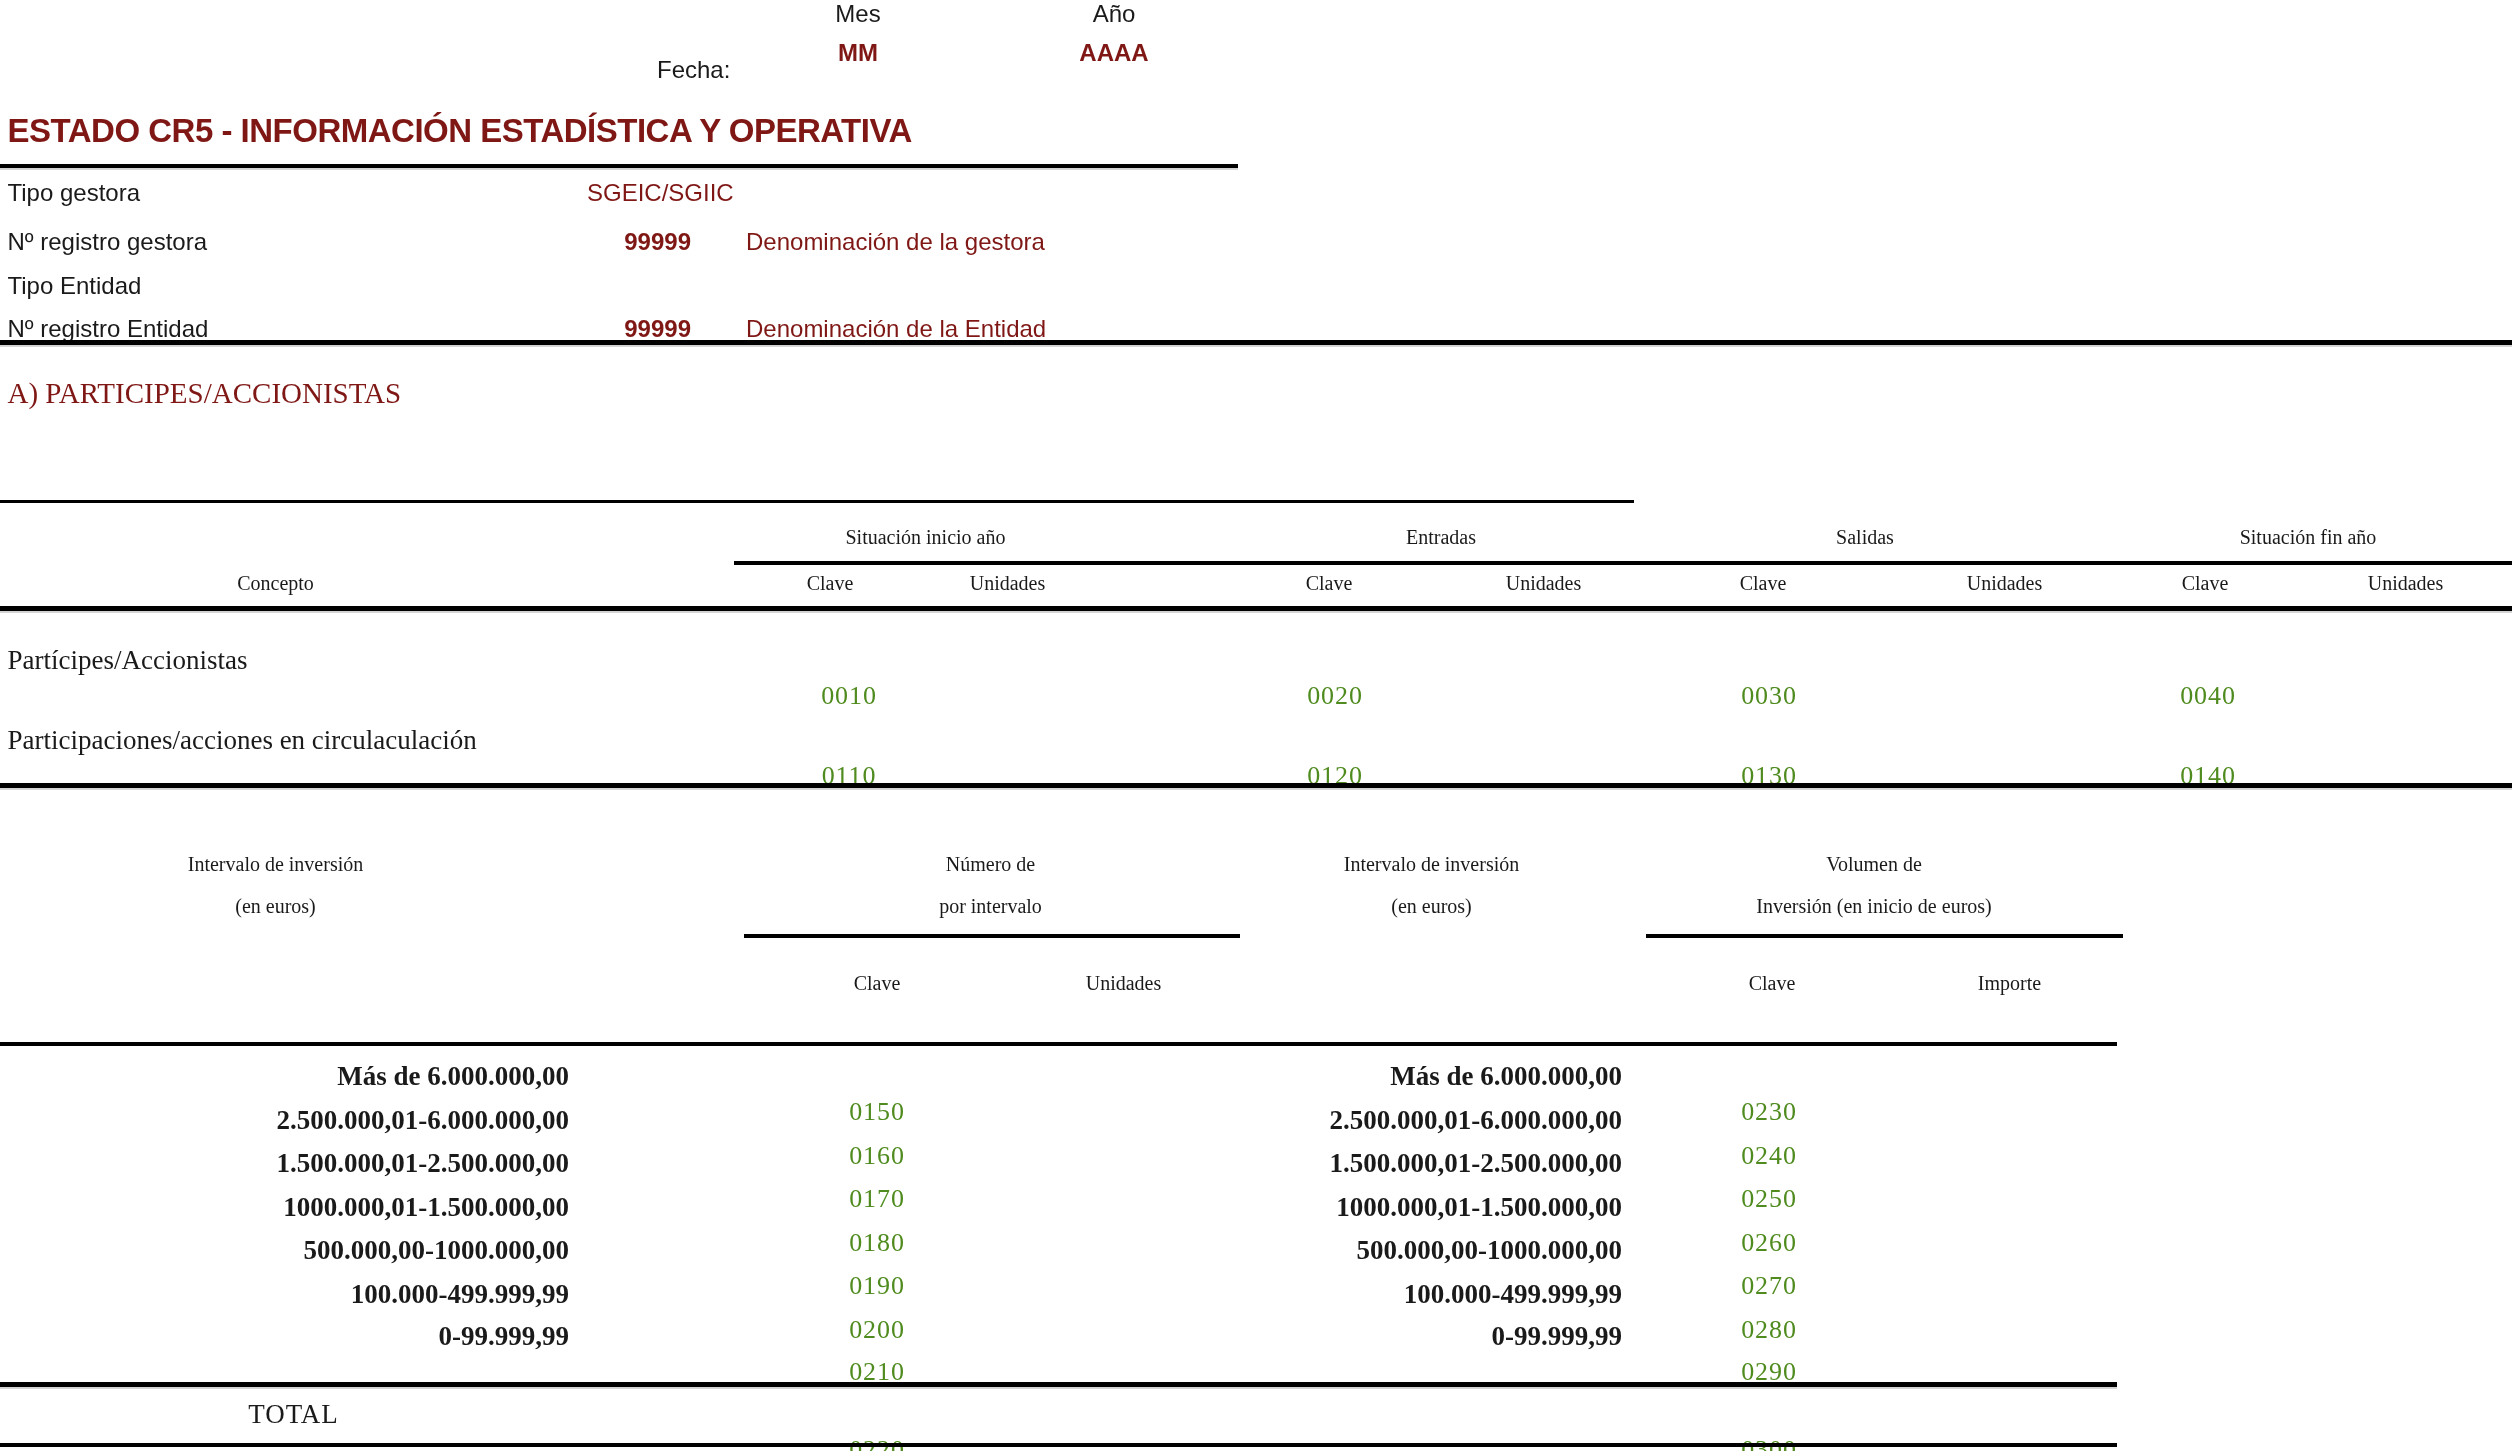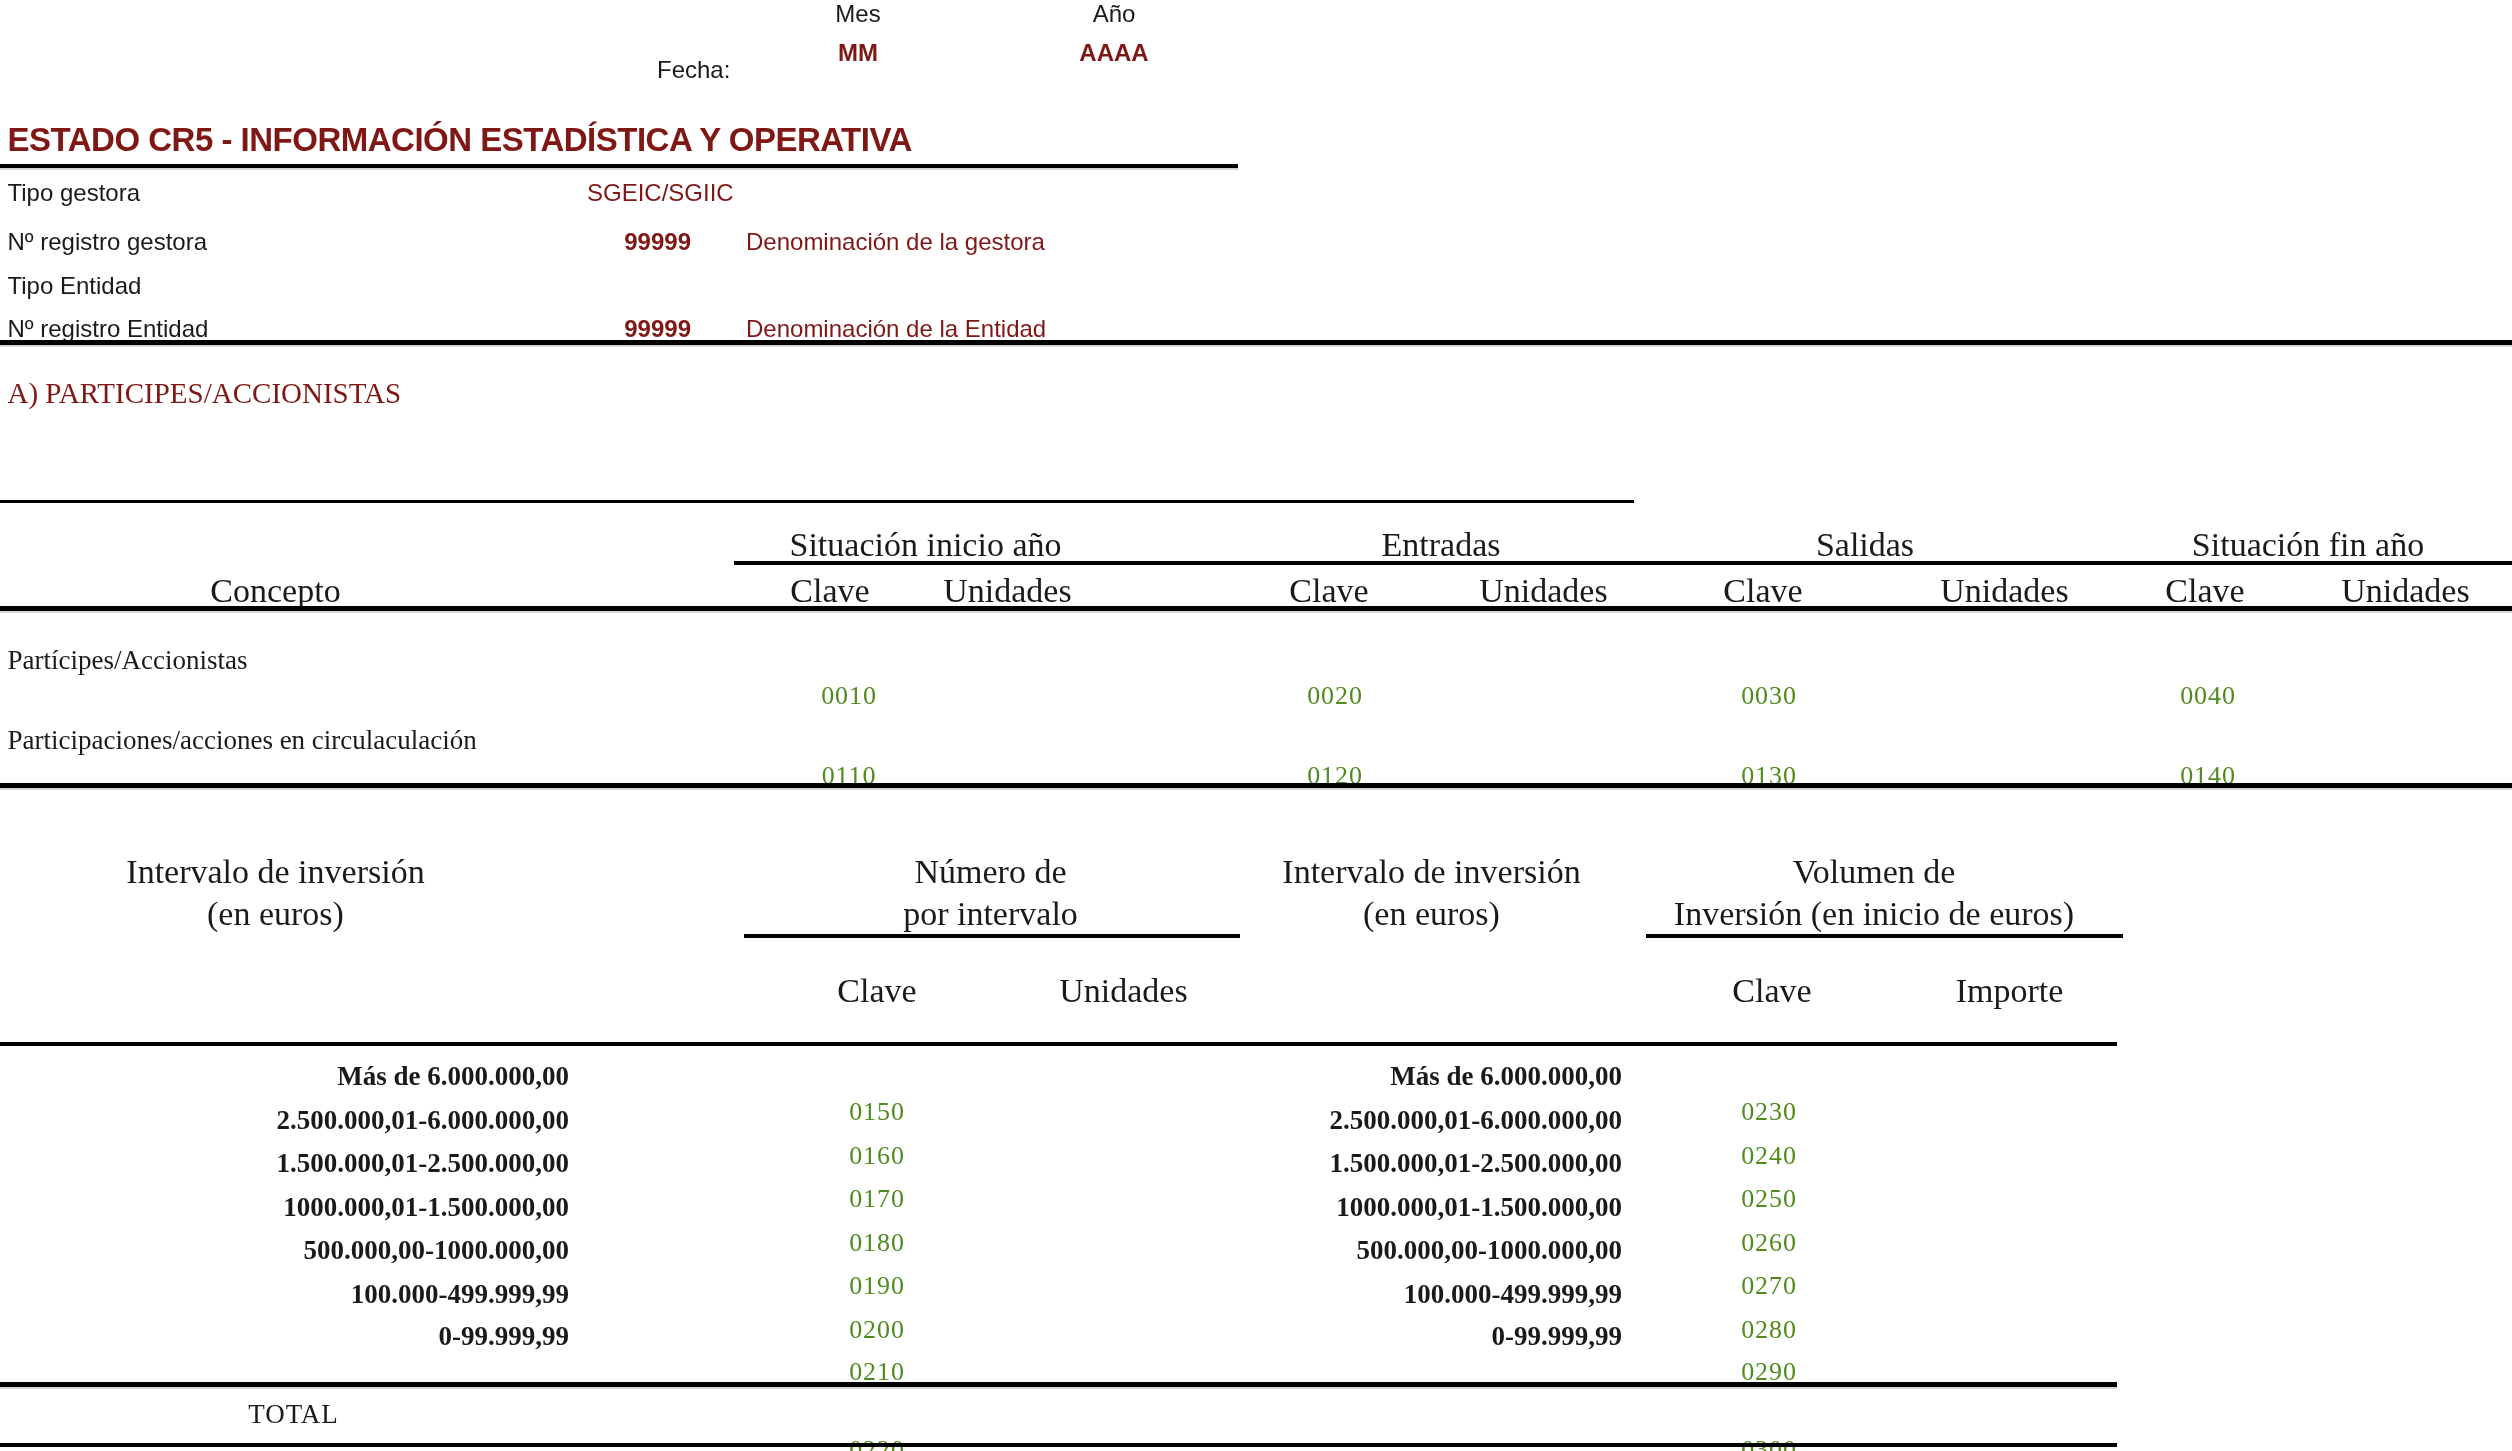--- a/index.html
+++ b/index.html
@@ -12,21 +12,21 @@
   .row  { position:absolute; left:0; width:100%; height:39px; }
   .cell { position:absolute; top:0; white-space:nowrap; }
   .serif { font-family:"Liberation Serif", serif; }
   .center { text-align:center; }
   .right  { text-align:right;font-weight:bold; }
   .bold   { font-weight:bold; }
   .maroon { color:var(--maroon); }
   .green  { color:var(--green);margin-top:36px; }
   .fs-label { font-size:24px; }
   .fs-serif { font-size:27px; }
-  .fs-head  { font-size:34px; }
+  .fs-head  { font-size:20px; }
   .fs-code  { font-size:26px; letter-spacing:0.9px; }
   .title {
     font-size:33px; font-weight:bold; letter-spacing:-0.5px;
     color:var(--maroon); white-space:nowrap;
   }
   .sectionA  { font-size:29px; color:var(--maroon); font-family:"Liberation Serif", serif; white-space:nowrap; }
   .sectionA1 { font-size:27px; font-family:"Liberation Serif", serif; white-space:nowrap; }
   .hline { position:absolute; background:var(--line); }
   .hline.shadow { box-shadow:0 1.9px 0 rgba(0,0,0,0.18); }
 </style>
@@ -38,21 +38,21 @@
   <div class="row" style="top:0">
     <div class="cell center fs-label" style="left:788px;width:140px">Mes</div>
     <div class="cell center fs-label" style="left:1044px;width:140px">Año</div>
   </div>
   <div class="row" style="top:39px">
     <div class="cell center fs-label bold maroon" style="left:788px;width:140px">MM</div>
     <div class="cell center fs-label bold maroon" style="left:1044px;width:140px">AAAA</div>
   </div>
   <div class="abs fs-label" style="left:657px;top:56px">Fecha:</div>
 
-  <div class="abs title" style="left:7.5px;top:121px">ESTADO CR5 - INFORMACIÓN ESTADÍSTICA Y OPERATIVA</div>
+  <div class="abs title" style="left:7.5px;top:112px">ESTADO CR5 - INFORMACIÓN ESTADÍSTICA Y OPERATIVA</div>
   <div class="hline shadow" style="left:0;top:164px;width:1238px;height:3.7px"></div>
 
   <div class="row" style="top:179px">
     <div class="cell fs-label" style="left:7.5px">Tipo gestora</div>
     <div class="cell fs-label maroon" style="left:587px">SGEIC/SGIIC</div>
   </div>
   <div class="row" style="top:228px">
     <div class="cell fs-label" style="left:7.5px">Nº registro gestora</div>
     <div class="cell right fs-label maroon" style="left:560px;width:131px">99999</div>
     <div class="cell fs-label maroon" style="left:746px">Denominación de la gestora</div>

